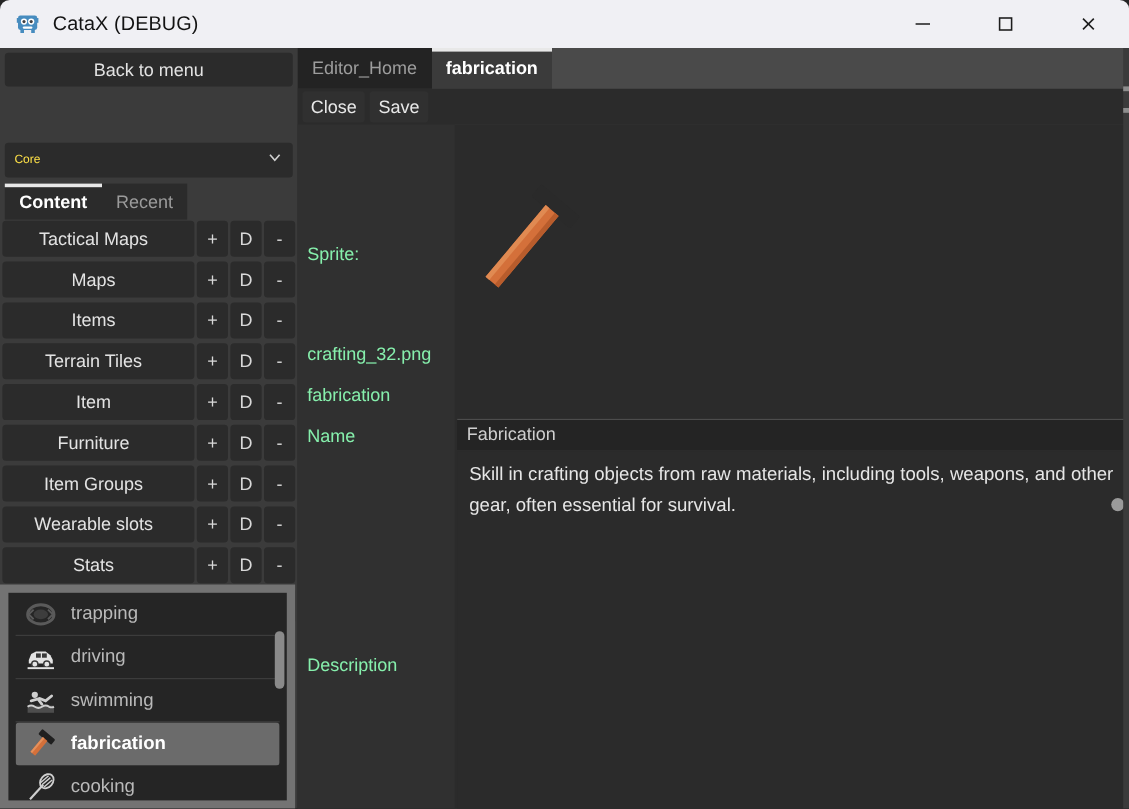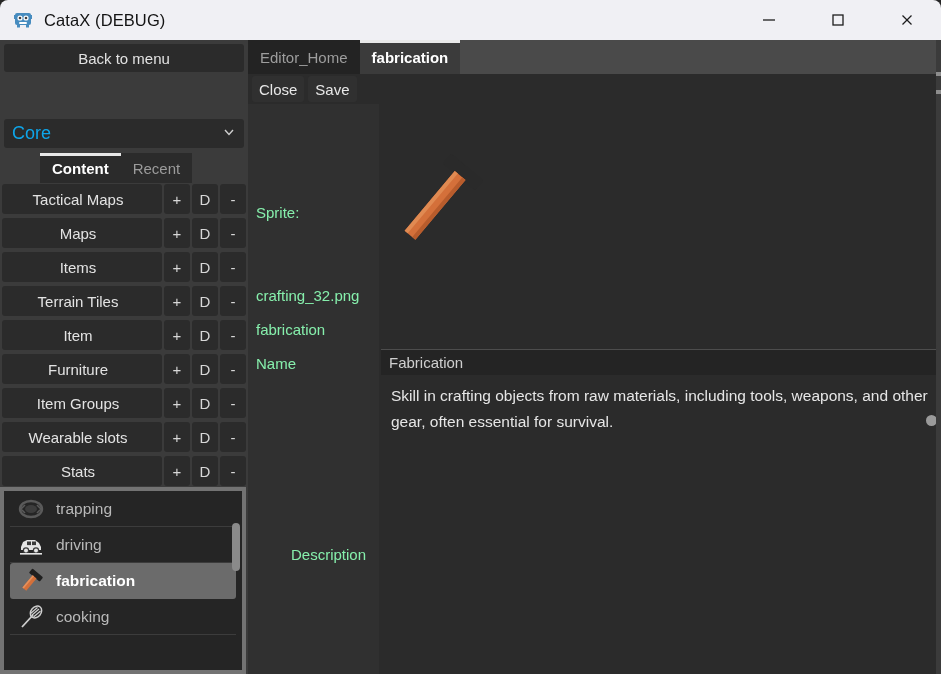--- a/index.html
+++ b/index.html
@@ -74,31 +74,30 @@
   }
   #mod-select {
     position: absolute; left: 4px; top: 79px;
     width: 240px; height: 29px;
     background: #2b2b2b;
     border-radius: 3px;
     display: flex; align-items: center;
     padding: 0 8px;
   }
   #mod-select .sel-label {
-    color: #0ea5e9; font-size: 18px;
+    color: #fde047; font-size: 10px;
   }
   #mod-select .chev {
     margin-left: auto; color: #cfcfcf;
   }
 
   #tabs {
     position: absolute; left: 4px; top: 113px;
     width: 240px; height: 30px;
     display: flex;
-    margin-left: 36px;
   }
   .ctab {
     height: 30px;
     padding: 0 12px;
     display: flex; align-items: center;
     font-size: 15px;
     color: #9b9b9b;
     background: #2b2b2b;
     position: relative;
   }
@@ -138,21 +137,21 @@
     color: #d8d8d8;
     font-size: 15px;
     display: flex; align-items: center; justify-content: center;
   }
 
   
   #skill-popup {
     position: absolute; left: 0; top: 447px;
     width: 246px; height: 187px;
     background: #252525;
-    border: 4px solid #737373;
+    border: 7px solid #737373;
     overflow: hidden;
   }
   .skill-item {
     position: relative;
     height: 36px;
     display: flex; align-items: center;
     padding-left: 6px;
     border-bottom: 1px solid #3c3c3c;
     margin: 0 6px 0 6px;
   }
@@ -239,21 +238,21 @@
 
   .field-label {
     position: absolute;
     color: #86efac;
     font-size: 15px;
   }
   #sprite-label  { left: 8px;  top: 100px; }
   #file-label    { left: 8px;  top: 183px; }
   #id-label      { left: 8px;  top: 217px; }
   #name-label    { left: 8px;  top: 251px; }
-  #desc-label    { left: 8px;  top: 442px; margin-left: 35px; }
+  #desc-label    { left: 8px;  top: 442px; }
 
   #sprite-box {
     position: absolute; left: 130px; top: 40px;
     width: 118px; height: 118px;
   }
   #sprite-box svg { display: block; }
 
   #label-col {
     position: absolute; left: 0; top: 0;
     width: 131px; height: 570px;
@@ -442,20 +441,32 @@
                   <path d="M3 15 L5 10 L9 8 L17 8 L21 11 L23 15 L23 18 L3 18 Z" fill="#e4e4e4"></path>
                   <rect x="9" y="9.5" width="4" height="3.6" fill="#3a3a3a"></rect>
                   <rect x="14" y="9.5" width="4" height="3.6" fill="#3a3a3a"></rect>
                   <circle cx="8" cy="18.5" r="2.6" fill="#e4e4e4" stroke="#3a3a3a" stroke-width="1.2"></circle>
                   <circle cx="18" cy="18.5" r="2.6" fill="#e4e4e4" stroke="#3a3a3a" stroke-width="1.2"></circle>
                   <rect x="2" y="21" width="22" height="1.6" fill="#e4e4e4"></rect>
                 </svg>
               </span>
               <span class="slabel">driving</span>
             </div>
+            <div class="skill-item">
+              <span class="sicon">
+                <svg width="26" height="26" viewBox="0 0 26 26">
+                  <circle cx="8" cy="8" r="2.6" fill="#cfcfcf"></circle>
+                  <path d="M5 13 L12 11 L17 13 L22 9" stroke="#cfcfcf" stroke-width="2.4" fill="none" stroke-linecap="round"></path>
+                  <path d="M11 12 L14 16" stroke="#cfcfcf" stroke-width="2.2" stroke-linecap="round"></path>
+                  <rect x="2" y="17" width="22" height="6" fill="#4d4d4d"></rect>
+                  <path d="M2 18 q3 -2 6 0 q3 2 6 0 q3 -2 6 0 q2 1 4 0" stroke="#cfcfcf" stroke-width="1.6" fill="none"></path>
+                </svg>
+              </span>
+              <span class="slabel">swimming</span>
+            </div>
             <div class="skill-item selected">
               <span class="sicon">
                 <svg width="26" height="26" viewBox="0 0 26 26">
                   <g transform="rotate(40 13 13)">
                     <rect x="6" y="2.5" width="14" height="5.5" rx="1" fill="#1f1f1f"></rect>
                     <rect x="10.6" y="7.5" width="5" height="16" fill="#d4703a"></rect>
                     <rect x="10.6" y="7.5" width="1.7" height="16" fill="#e4905c"></rect>
                   </g>
                 </svg>
               </span>

